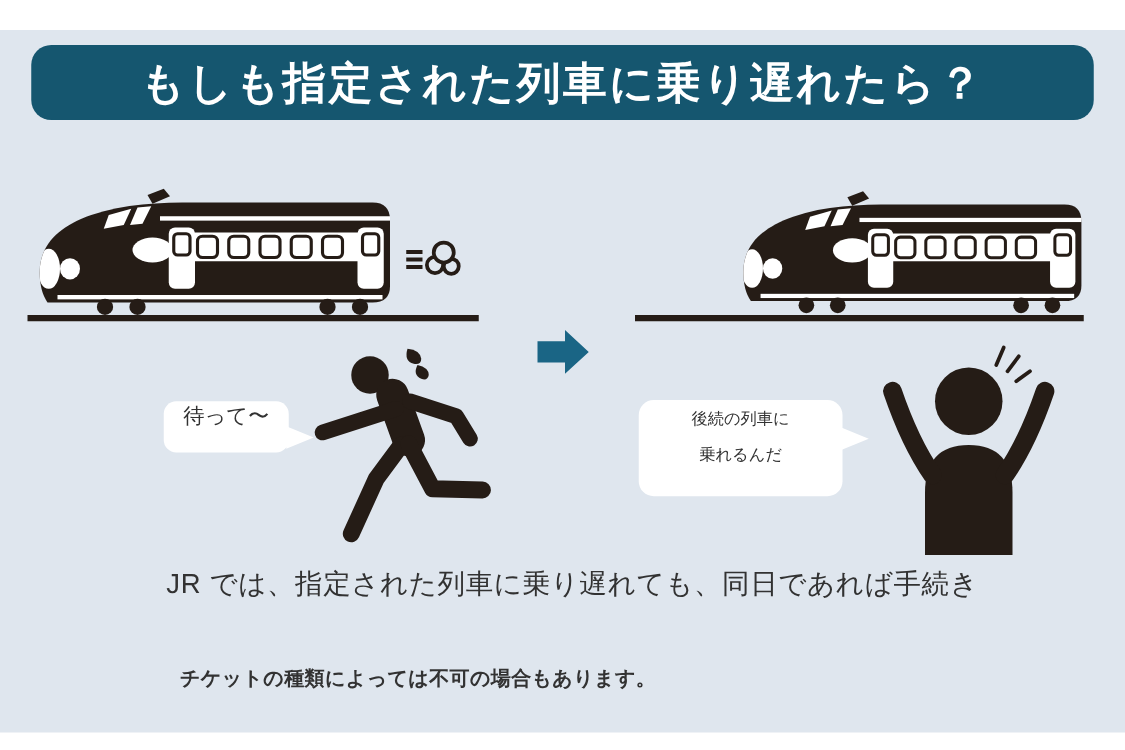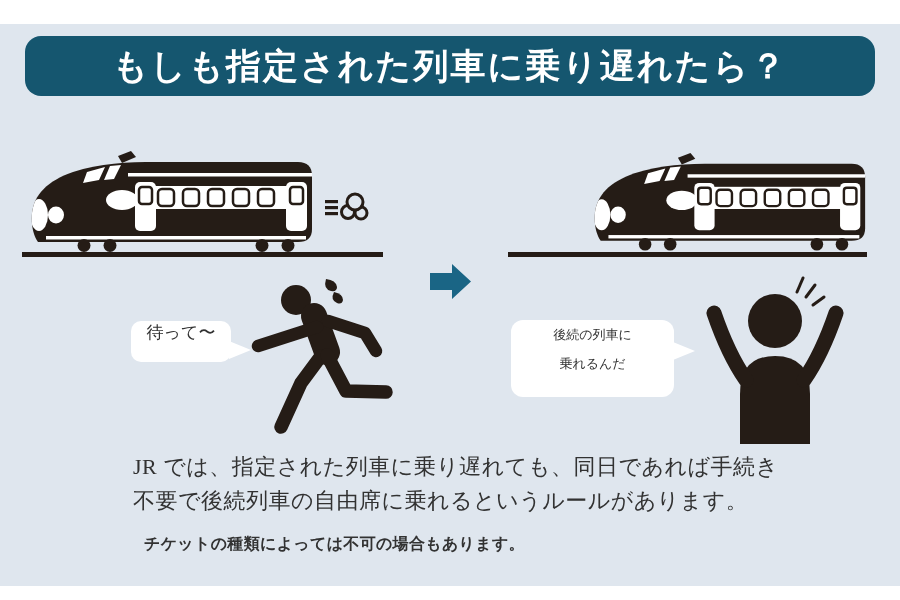--- a/index.html
+++ b/index.html
@@ -41,21 +41,21 @@
     position:absolute;width:0;height:0;
     border-top:9px solid transparent;border-bottom:9px solid transparent;
     border-left:22px solid var(--bubble_bg,#fff);
   }
   .bubble-left{left:131px;top:317px;width:100px;height:41px;border-radius:10px;font-size:17px;}
   .bubble-left .tail{right:-20px;bottom:3px;}
   .bubble-right{left:511px;top:316px;width:163px;height:77px;border-radius:12px;font-size:13px;line-height:29px;}
   .bubble-right .tail{right:-21px;top:22px;}
   .body-text{
     position:absolute;left:133px;top:446px;width:660px;
-    color:var(--text,#323232);font-size:22px;line-height:34px;letter-spacing:0.5px;font-family:Liberation Serif, serif;
+    color:var(--text,#323232);font-size:22px;line-height:34px;letter-spacing:0.5px;
   }
   .footnote{
     position:absolute;left:130px;top:527px;width:560px;
     color:var(--text,#323232);font-size:16px;line-height:25px;letter-spacing:0.3px;
   }
   .footnote .fn2{padding-left:14px;font-weight:bold;}
 </style>
 </head>
 <body>
 
@@ -146,20 +146,19 @@
   </div>
 
   <div class="bubble bubble-right">
     <span>後続の列車に</span>
     <span>乗れるんだ</span>
     <span class="tail"></span>
   </div>
 
   <div class="body-text">
     <div>JR では、指定された列車に乗り遅れても、同日であれば手続き</div>
-    <div>不要で後続列車の自由席に乗れるというルールがあります。</div>
   </div>
 
   <div class="footnote">
     <div class="fn2">チケットの種類によっては不可の場合もあります。</div>
   </div>
 
 </div>
 
 </body></html>

